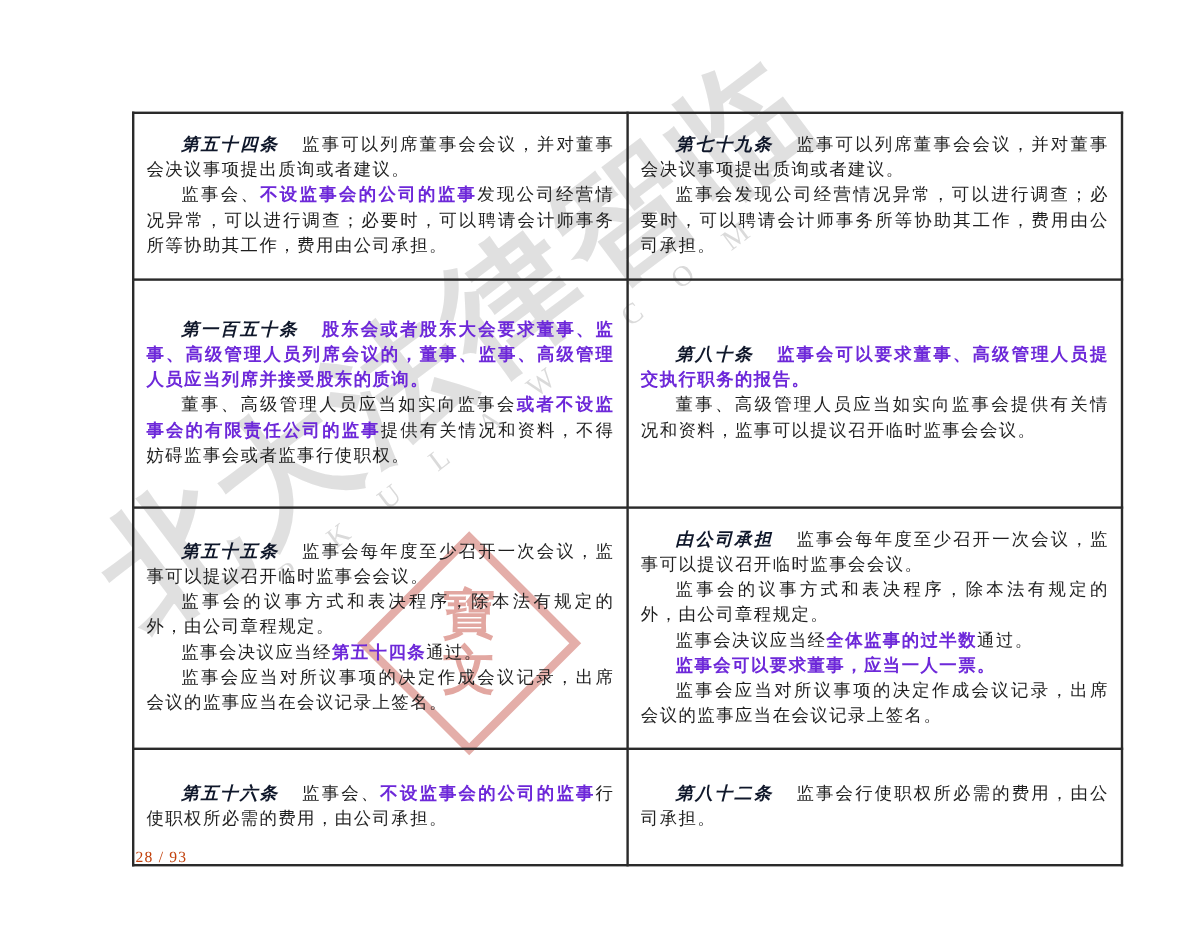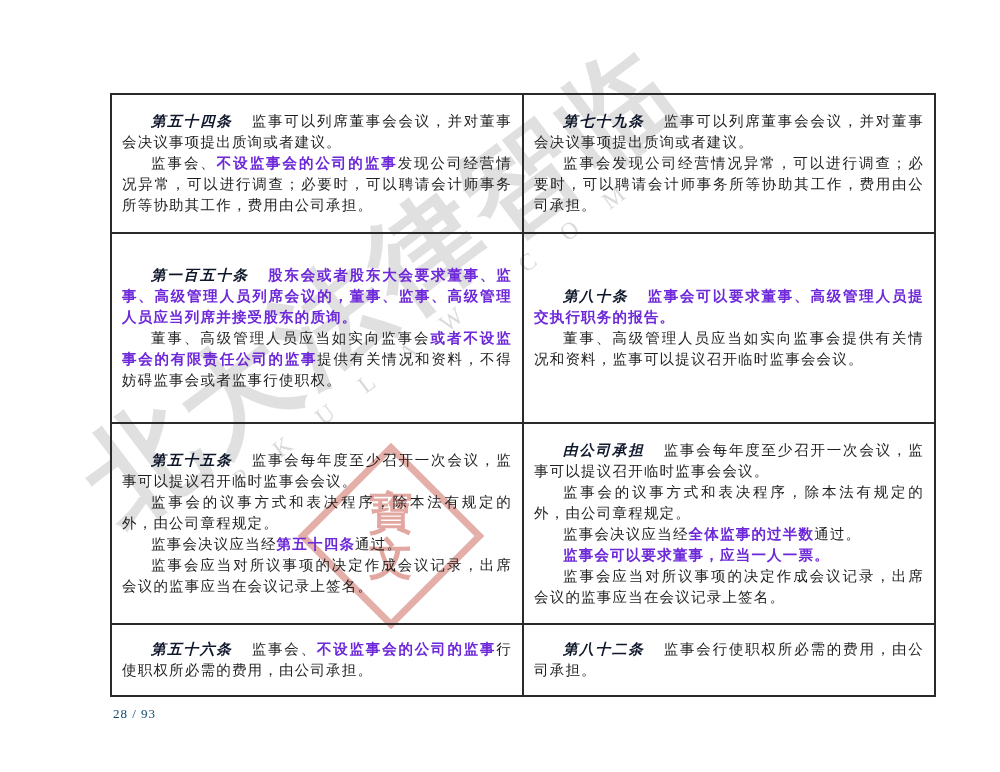--- a/index.html
+++ b/index.html
@@ -51,34 +51,34 @@
     background:transparent;
   }
   table.cmp td{
     width:390px;border:2px solid #2a2a2a;
     vertical-align:middle;padding:4px 10px;
     background:transparent;
   }
   table.cmp tr:nth-child(1){height:139px;}
   table.cmp tr:nth-child(2){height:190px;}
   table.cmp tr:nth-child(3){height:201px;margin-left:27px;}
-  table.cmp tr:nth-child(4){height:72px;margin-top:36px;}
+  table.cmp tr:nth-child(4){height:97px;margin-top:36px;}
   .para{
     margin:0;text-indent:2em;
     font-size:14.5px;line-height:21px;letter-spacing:1.2px;
     color:#1f1f1f;
     text-align:justify;text-justify:inter-ideograph;
   }
   .para span.art{color:#0f172a;font-weight:bold;margin-right:0.2em;font-style:italic;}
   .para span.red{color:#6d28d9;font-weight:bold;}
   .para span.n{color:#1f1f1f;}
   
   .page-number{
     position:absolute;left:113px;top:706px;z-index:1;
-    font-size:13px;color:#0c4a6e;letter-spacing:1px;
+    font-size:13px;color:#c2410c;letter-spacing:1px;
   }
 </style>
 </head>
 <body>
 
 <div class="wm-wrap">
   <div class="wm-diag">
     <div class="wm-hanzi">北大法律智临</div>
     <div class="wm-latin">PKULAW.COM</div>
   </div>

